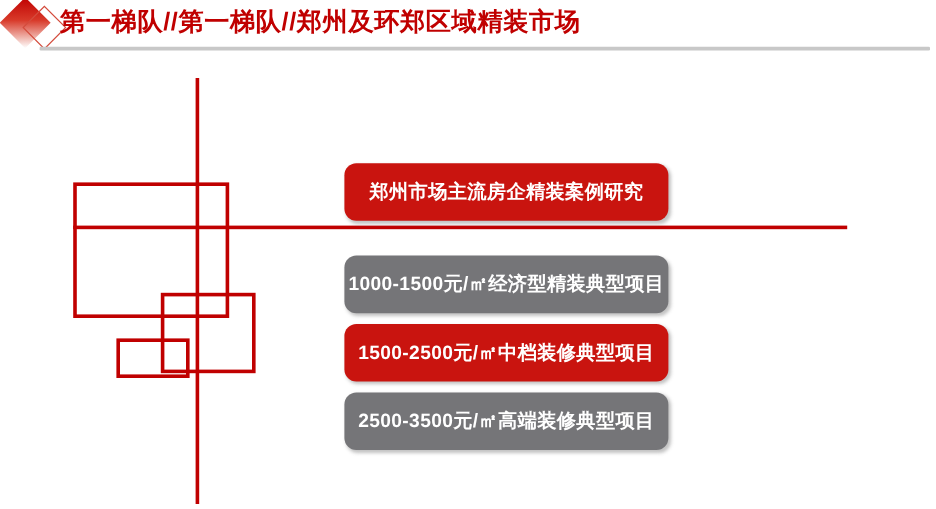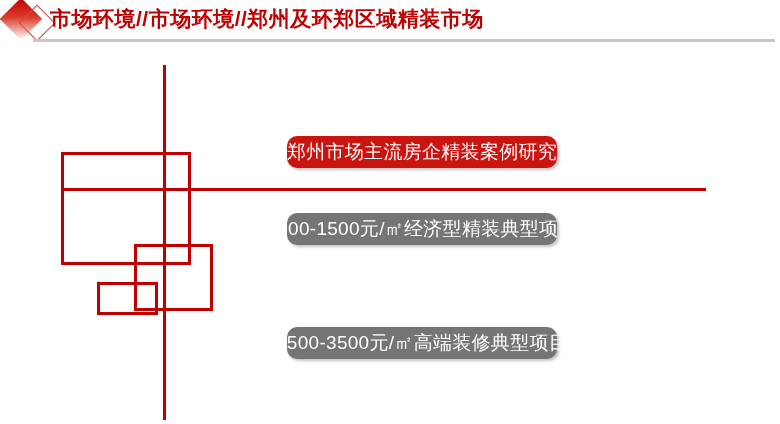--- a/index.html
+++ b/index.html
@@ -102,29 +102,29 @@
     top: 282px;
     width: 61px;
     height: 33px;
   }
 
   
   .box {
     position: absolute;
     left: 287px;
     width: 270px;
-    height: 32px;
+    height: 48px;
     border-radius: 10px;
     display: flex;
     align-items: center;
     justify-content: center;
     box-sizing: border-box;
     color: #ffffff;
-    font-size: 19px;
-    font-weight: normal;
+    font-size: 16px;
+    font-weight: bold;
     letter-spacing: 0.3px;
     white-space: nowrap;
     box-shadow: 2px 2px 3px rgba(120,120,120,0.45);
   }
   .box-red {
     background: #c9140f;
   }
   .box-gray {
     background: #757578;
   }
@@ -133,29 +133,30 @@
   .box-3 { top: 270px; }
   .box-4 { top: 327px; }
 </style>
 </head>
 <body>
 
 <div id="slide">
 
   <div class="header-diamond-fill"></div>
   <div class="header-diamond-outline"></div>
-  <div class="header-title">市场环境//市场环境//郑州及环郑区域精装市场</div>
+  <div class="header-title">第一梯队//第一梯队//郑州及环郑区域精装市场</div>
   <div class="header-rule"></div>
 
   <div class="deco-vline"></div>
   <div class="deco-hline"></div>
   <div class="deco-rect deco-rect-large"></div>
   <div class="deco-rect deco-rect-medium"></div>
   <div class="deco-rect deco-rect-small"></div>
 
   <div class="box box-red box-1">郑州市场主流房企精装案例研究</div>
 
   <div class="box box-gray box-2">1000-1500元/㎡经济型精装典型项目</div>
 
+  <div class="box box-red box-3">1500-2500元/㎡中档装修典型项目</div>
 
-  <div class="box box-gray box-4">1500-3500元/㎡高端装修典型项目</div>
+  <div class="box box-gray box-4">2500-3500元/㎡高端装修典型项目</div>
 
 </div>
 
 </body></html>

